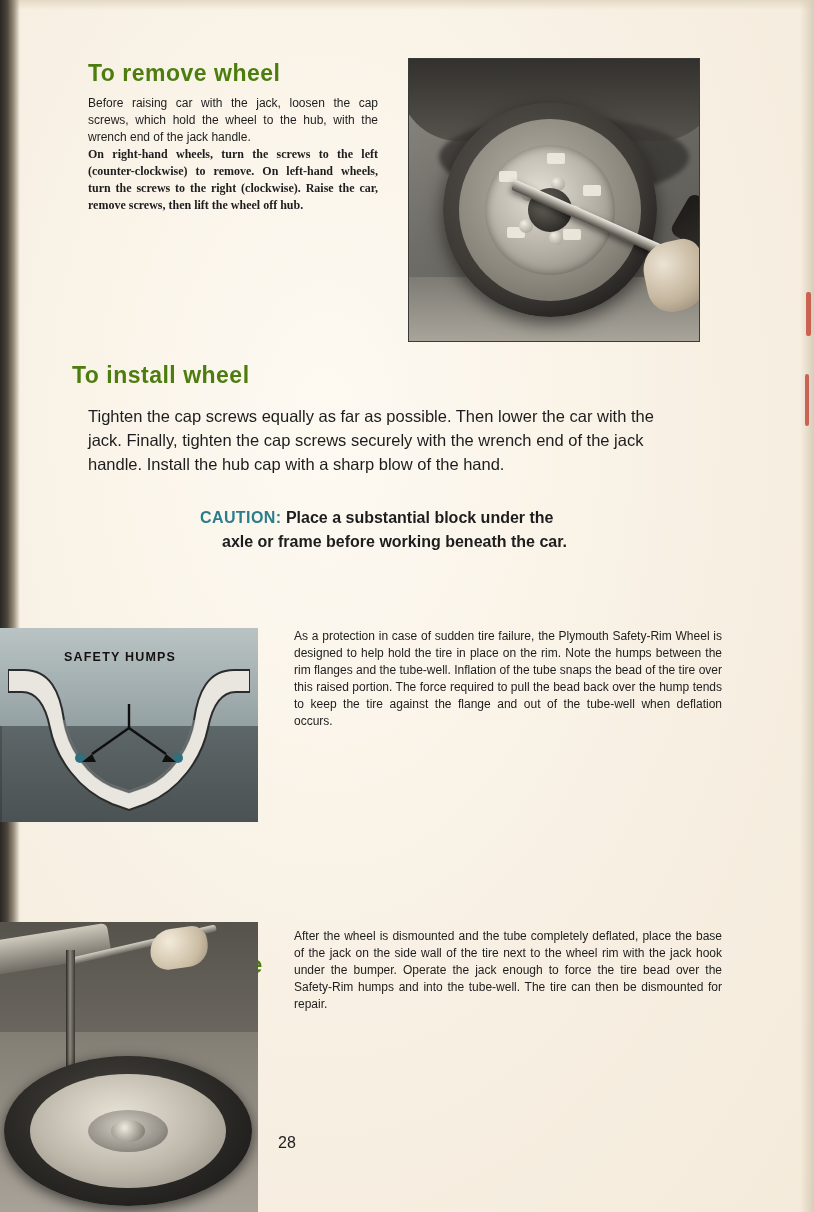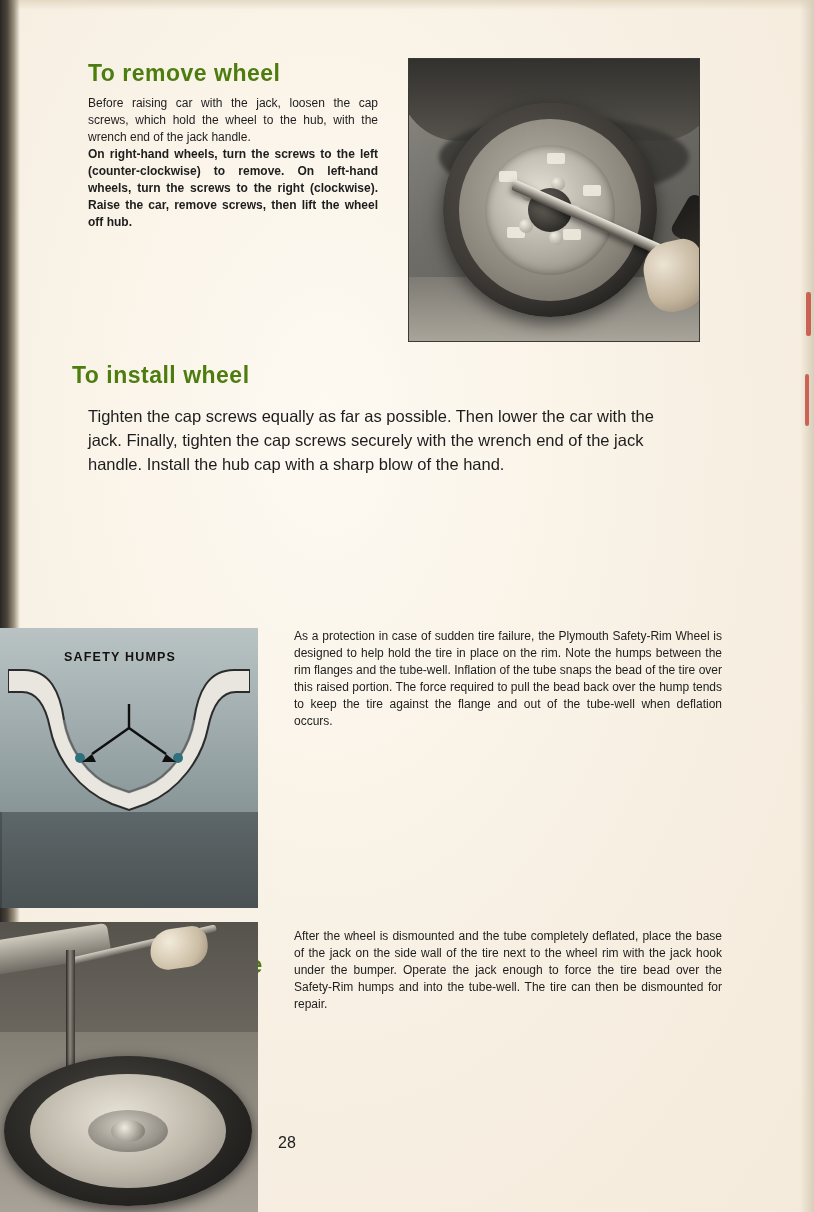--- a/index.html
+++ b/index.html
@@ -72,20 +72,21 @@
     line-height: 1.45;
     font-family: "Liberation Sans", sans-serif;
   }
   .body-text.narrow {
     font-size: 12px;
     line-height: 1.42;
     text-align: justify;
   }
   .bold {
     font-weight: 700;
+    font-family: Liberation Serif, serif;
   }
 
   
   .sec-remove {
     position: absolute;
     left: 88px;
     top: 60px;
     width: 290px;
   }
   .sec-remove .h-head { margin: 0 0 8px 0; }
@@ -136,21 +137,21 @@
   .sec-safety-head {
     position: absolute;
     left: 88px;
     top: 586px;
   }
   .photo-safety {
     position: absolute;
     left: 0px;
     top: 628px;
     width: 258px;
-    height: 280px;
+    height: 194px;
     overflow: hidden;
     background: #8e9a9b;
   }
   .sec-safety-text {
     position: absolute;
     left: 294px;
     top: 628px;
     width: 428px;
   }
   .sec-safety-text p { margin: 0; }
@@ -430,20 +431,25 @@
     <div class="p1-wrench"></div>
     <div class="p1-arm"></div>
     <div class="p1-hand"></div>
   </div>
 
   <div class="sec-install">
     <div class="h-head">To install wheel</div>
     <p class="body-text">Tighten the cap screws equally as far as possible. Then lower the car with the jack. Finally, tighten the cap screws securely with the wrench end of the jack handle. Install the hub cap with a sharp blow of the hand.</p>
   </div>
 
+  <div class="caution">
+    <span class="kw">CAUTION:</span>
+    <span>Place a substantial block under the</span>
+    <span class="ln2">axle or frame before working beneath the car.</span>
+  </div>
 
 
   <div class="photo-safety">
     <div class="p2-bg"></div>
     <div class="p2-floorlines"></div>
     <div class="p2-rim">
       <svg width="242" height="150" viewBox="0 0 242 150">
         <path d="M0,8 L16,8 C42,8 52,30 56,58 C60,82 76,112 104,124 L121,130 L138,124 C166,112 182,82 186,58 C190,30 200,8 226,8 L242,8 L242,30 L228,30 C212,30 204,46 200,66 C194,96 172,128 138,142 L121,148 L104,142 C70,128 48,96 42,66 C38,46 30,30 14,30 L0,30 Z" fill="#e8e6df" stroke="#2b2b2b" stroke-width="2"></path>
         <path d="M56,58 C60,82 76,112 104,124 L121,130 L138,124 C166,112 182,82 186,58" fill="none" stroke="#8a8f90" stroke-width="3" opacity="0.6"></path>
         <circle cx="72" cy="96" r="5" fill="#2f6f7e"></circle>

